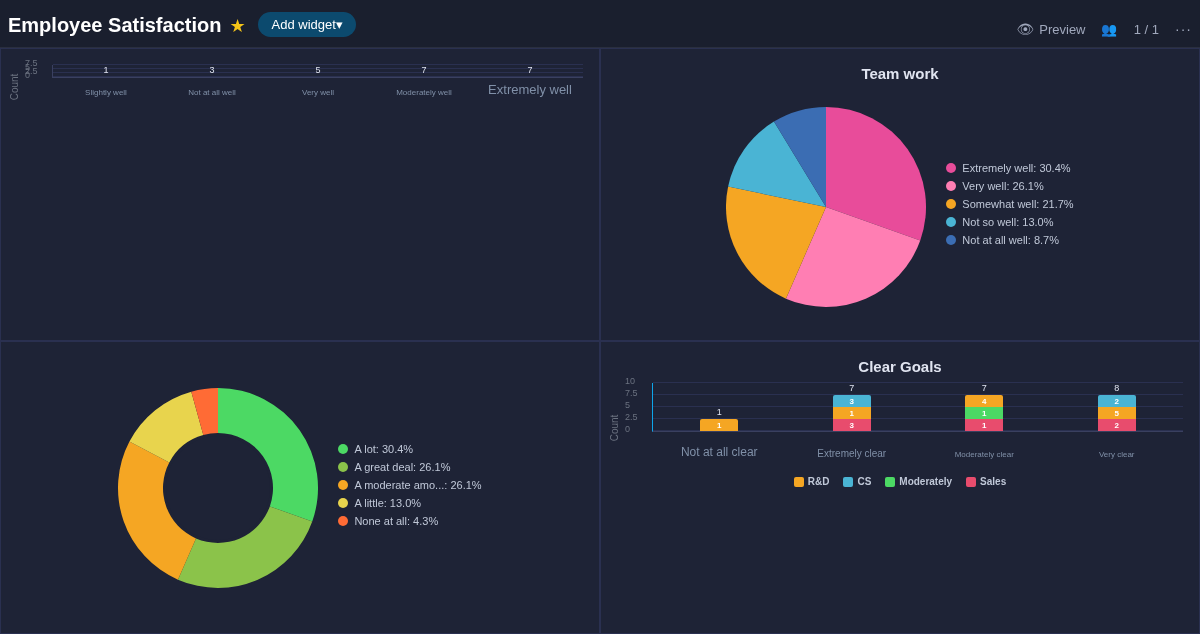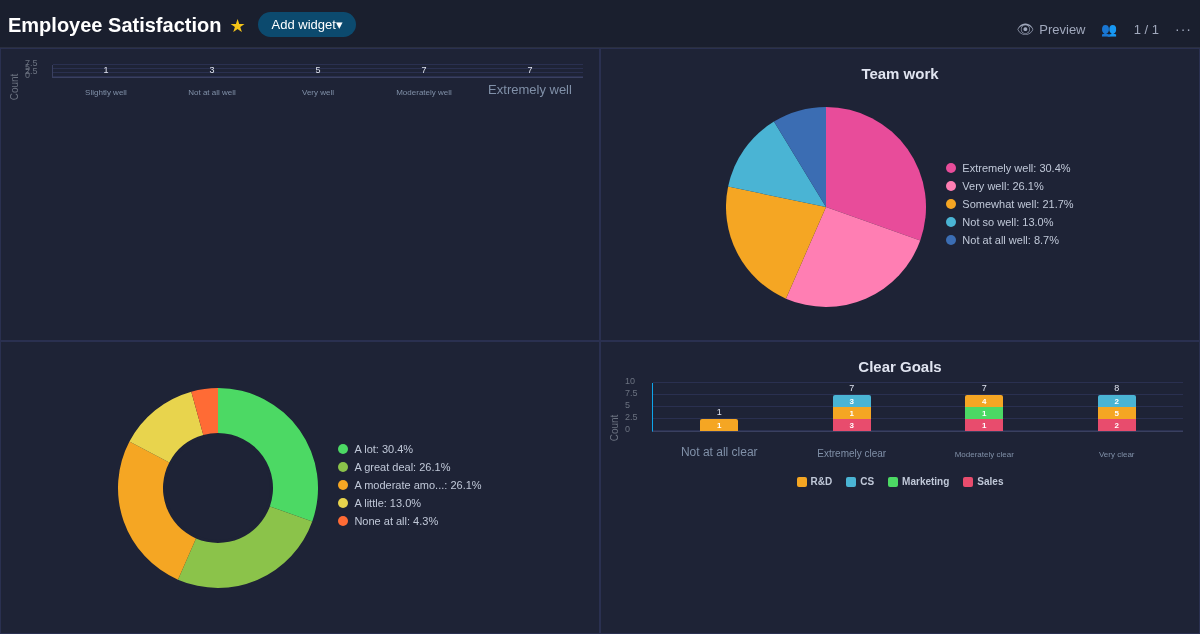--- a/index.html
+++ b/index.html
@@ -439,21 +439,21 @@
           <div class="stacked-legend-item">
             <span class="stacked-legend-dot" style="background:#f5a623;width:10px;height:10px;border-radius:2px;display:inline-block;"></span>
             <span>R&amp;D</span>
           </div>
           <div class="stacked-legend-item">
             <span class="stacked-legend-dot" style="background:#4ab4d4;width:10px;height:10px;border-radius:2px;display:inline-block;"></span>
             <span>CS</span>
           </div>
           <div class="stacked-legend-item">
             <span class="stacked-legend-dot" style="background:#4cd964;width:10px;height:10px;border-radius:2px;display:inline-block;"></span>
-            <span>Marketing</span>
+            <span>Moderately</span>
           </div>
           <div class="stacked-legend-item">
             <span class="stacked-legend-dot" style="background:#e84c6d;width:10px;height:10px;border-radius:2px;display:inline-block;"></span>
             <span>Sales</span>
           </div>
         </div>
     </div>
   </div>
 
 </div>

